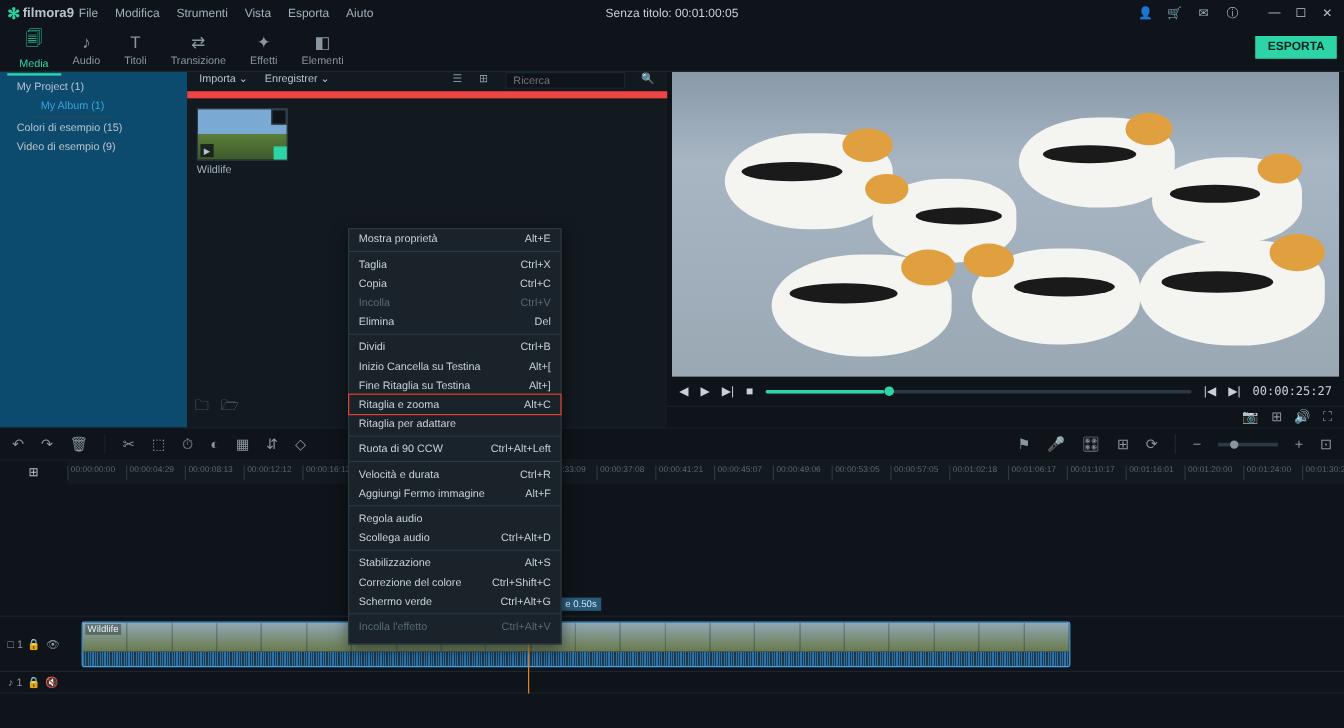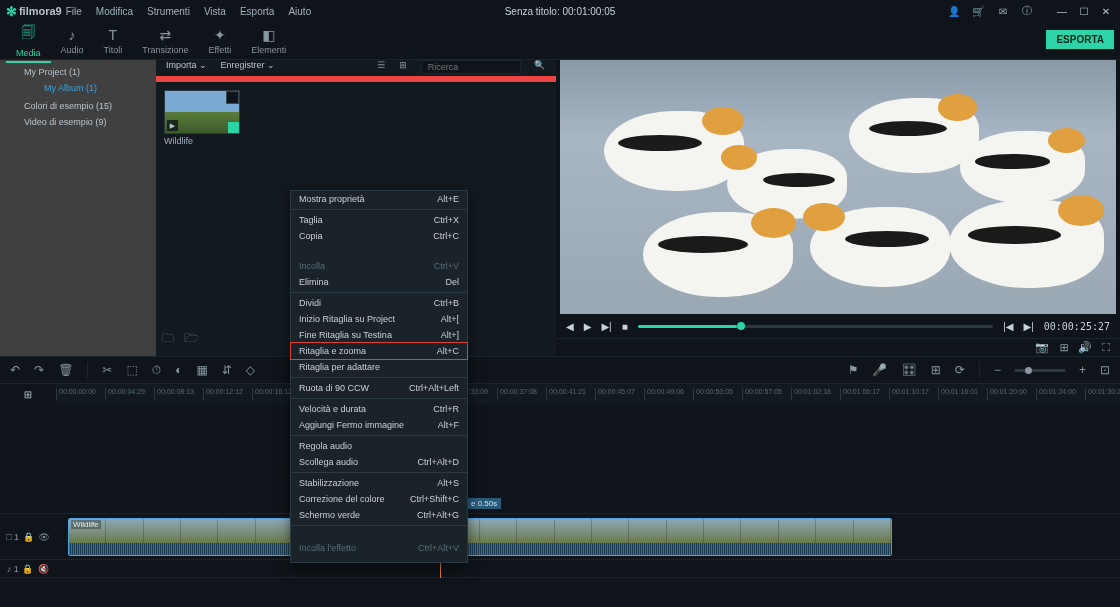--- a/index.html
+++ b/index.html
@@ -15,21 +15,21 @@
 .window-controls { display: flex; gap: 6px; margin-left: 10px; }
 .window-controls span { width: 16px; text-align: center; cursor: pointer; }
 
 .tabs { height: 38px; display: flex; align-items: center; padding: 0 6px; border-bottom: 1px solid #1b252e; position: relative; }
 .tab { display: flex; flex-direction: column; align-items: center; gap: 2px; padding: 3px 10px; cursor: pointer; color: #8896a0; font-size: 9px; }
 .tab.active { color: #2dd4a7; border-bottom: 2px solid #2dd4a7; }
 .tab .ico { font-size: 14px; }
 .export-btn { position: absolute; right: 6px; top: 8px; background: #2dd4a7; color: #02261c; font-weight: bold; padding: 4px 10px; border: none; cursor: pointer; font-size: 10px; }
 
 .workspace { display: flex; height: 296px; }
-.sidebar { width: 156px; background: #404040; padding: 4px 18px; font-size: 9px; line-height: 1.6; }
+.sidebar { width: 156px; background: #0c4a6e; padding: 4px 8px; font-size: 9px; line-height: 1.6; }
 .sidebar .item { padding: 1px 6px; cursor: pointer; }
 .sidebar .item.active { color: #3aa3e0; border-bottom: 1px solid #2d4a5a; display: inline-block; margin-left: 20px; }
 
 .mediapanel { flex: 0 0 400px; background: #12191f; position: relative; }
 .mediabar { height: 22px; display: flex; align-items: flex-start; gap: 14px; padding: 0 10px; font-size: 9px; border-bottom: 6px solid #ef4444; }
 .mediabar .sp { flex: 1; }
 .mediabar input { background: #0e1419; border: 1px solid #1b252e; color: #b8c4cc; padding: 1px 6px; width: 100px; font-size: 9px; }
 .mediabar .ico { cursor: pointer; color: #8896a0; }
 .thumb { margin: 8px; width: 76px; }
 .thumb .img { width: 76px; height: 44px; background: linear-gradient(to bottom, #7aa9d4 0%, #7aa9d4 50%, #5a7d3a 50%, #3d5a2a 100%); border: 1px solid #2a3942; position: relative; }
@@ -74,21 +74,21 @@
 .clip .frame { flex: 1; background: linear-gradient(#8fa8b5,#6a7a4a); border-right: 1px solid rgba(0,0,0,.2); }
 .clip .wave { height: 14px; background: #1a3a52; position: relative; overflow: hidden; }
 .clip .wave::before { content: ""; position: absolute; inset: 0; background: repeating-linear-gradient(90deg, #3a8ac6 0, #3a8ac6 1px, transparent 1px, transparent 2px); opacity: .7; }
 .clip .label { position: absolute; top: 1px; left: 2px; font-size: 8px; color: #e5edf2; z-index: 2; background: rgba(0,0,0,.3); padding: 0 2px; }
 .audio-track { height: 18px; }
 .playhead { position: absolute; top: 0; bottom: 0; width: 1px; background: #e08030; left: 440px; z-index: 50; }
 .playhead::before { content: ""; position: absolute; top: -2px; left: -4px; border: 4px solid transparent; border-top-color: #e08030; }
 
 .context-menu { position: absolute; left: 290px; top: 190px; width: 178px; background: #1a2329; border: 1px solid #2a3942; z-index: 100; font-size: 9px; color: #c7d1d8; box-shadow: 0 4px 12px rgba(0,0,0,.5); }
 .context-menu .row { display: flex; justify-content: space-between; padding: 3px 8px; cursor: pointer; }
-.context-menu .row.disabled { color: #5a6a74; margin-top: 14px; }
+.context-menu .row.disabled { color: #5a6a74; }
 .context-menu .row.highlight { border: 1.5px solid #e04030; margin: -1px; padding: 3px 8px; }
 .context-menu hr { border: none; border-top: 1px solid #2a3942; margin: 2px 0; }
 .duration-badge { position: absolute; left: 467px; top: 498px; background: #2a5a7a; color: #c7e5f2; font-size: 8px; padding: 1px 4px; z-index: 60; }
 </style>
 </head>
 <body>
 
 <div class="titlebar">
   <div class="logo">
       <span class="flower">✻</span>
@@ -366,21 +366,21 @@
     <div class="row">
       <span>Elimina</span>
       <span>Del</span>
     </div>
     <hr>
     <div class="row">
       <span>Dividi</span>
       <span>Ctrl+B</span>
     </div>
     <div class="row">
-      <span>Inizio Ritaglia su Project</span>
+      <span>Inizio Cancella su Testina</span>
       <span>Alt+[</span>
     </div>
     <div class="row">
       <span>Fine Ritaglia su Testina</span>
       <span>Alt+]</span>
     </div>
     <div class="row highlight">
       <span>Ritaglia e zooma</span>
       <span>Alt+C</span>
     </div>

